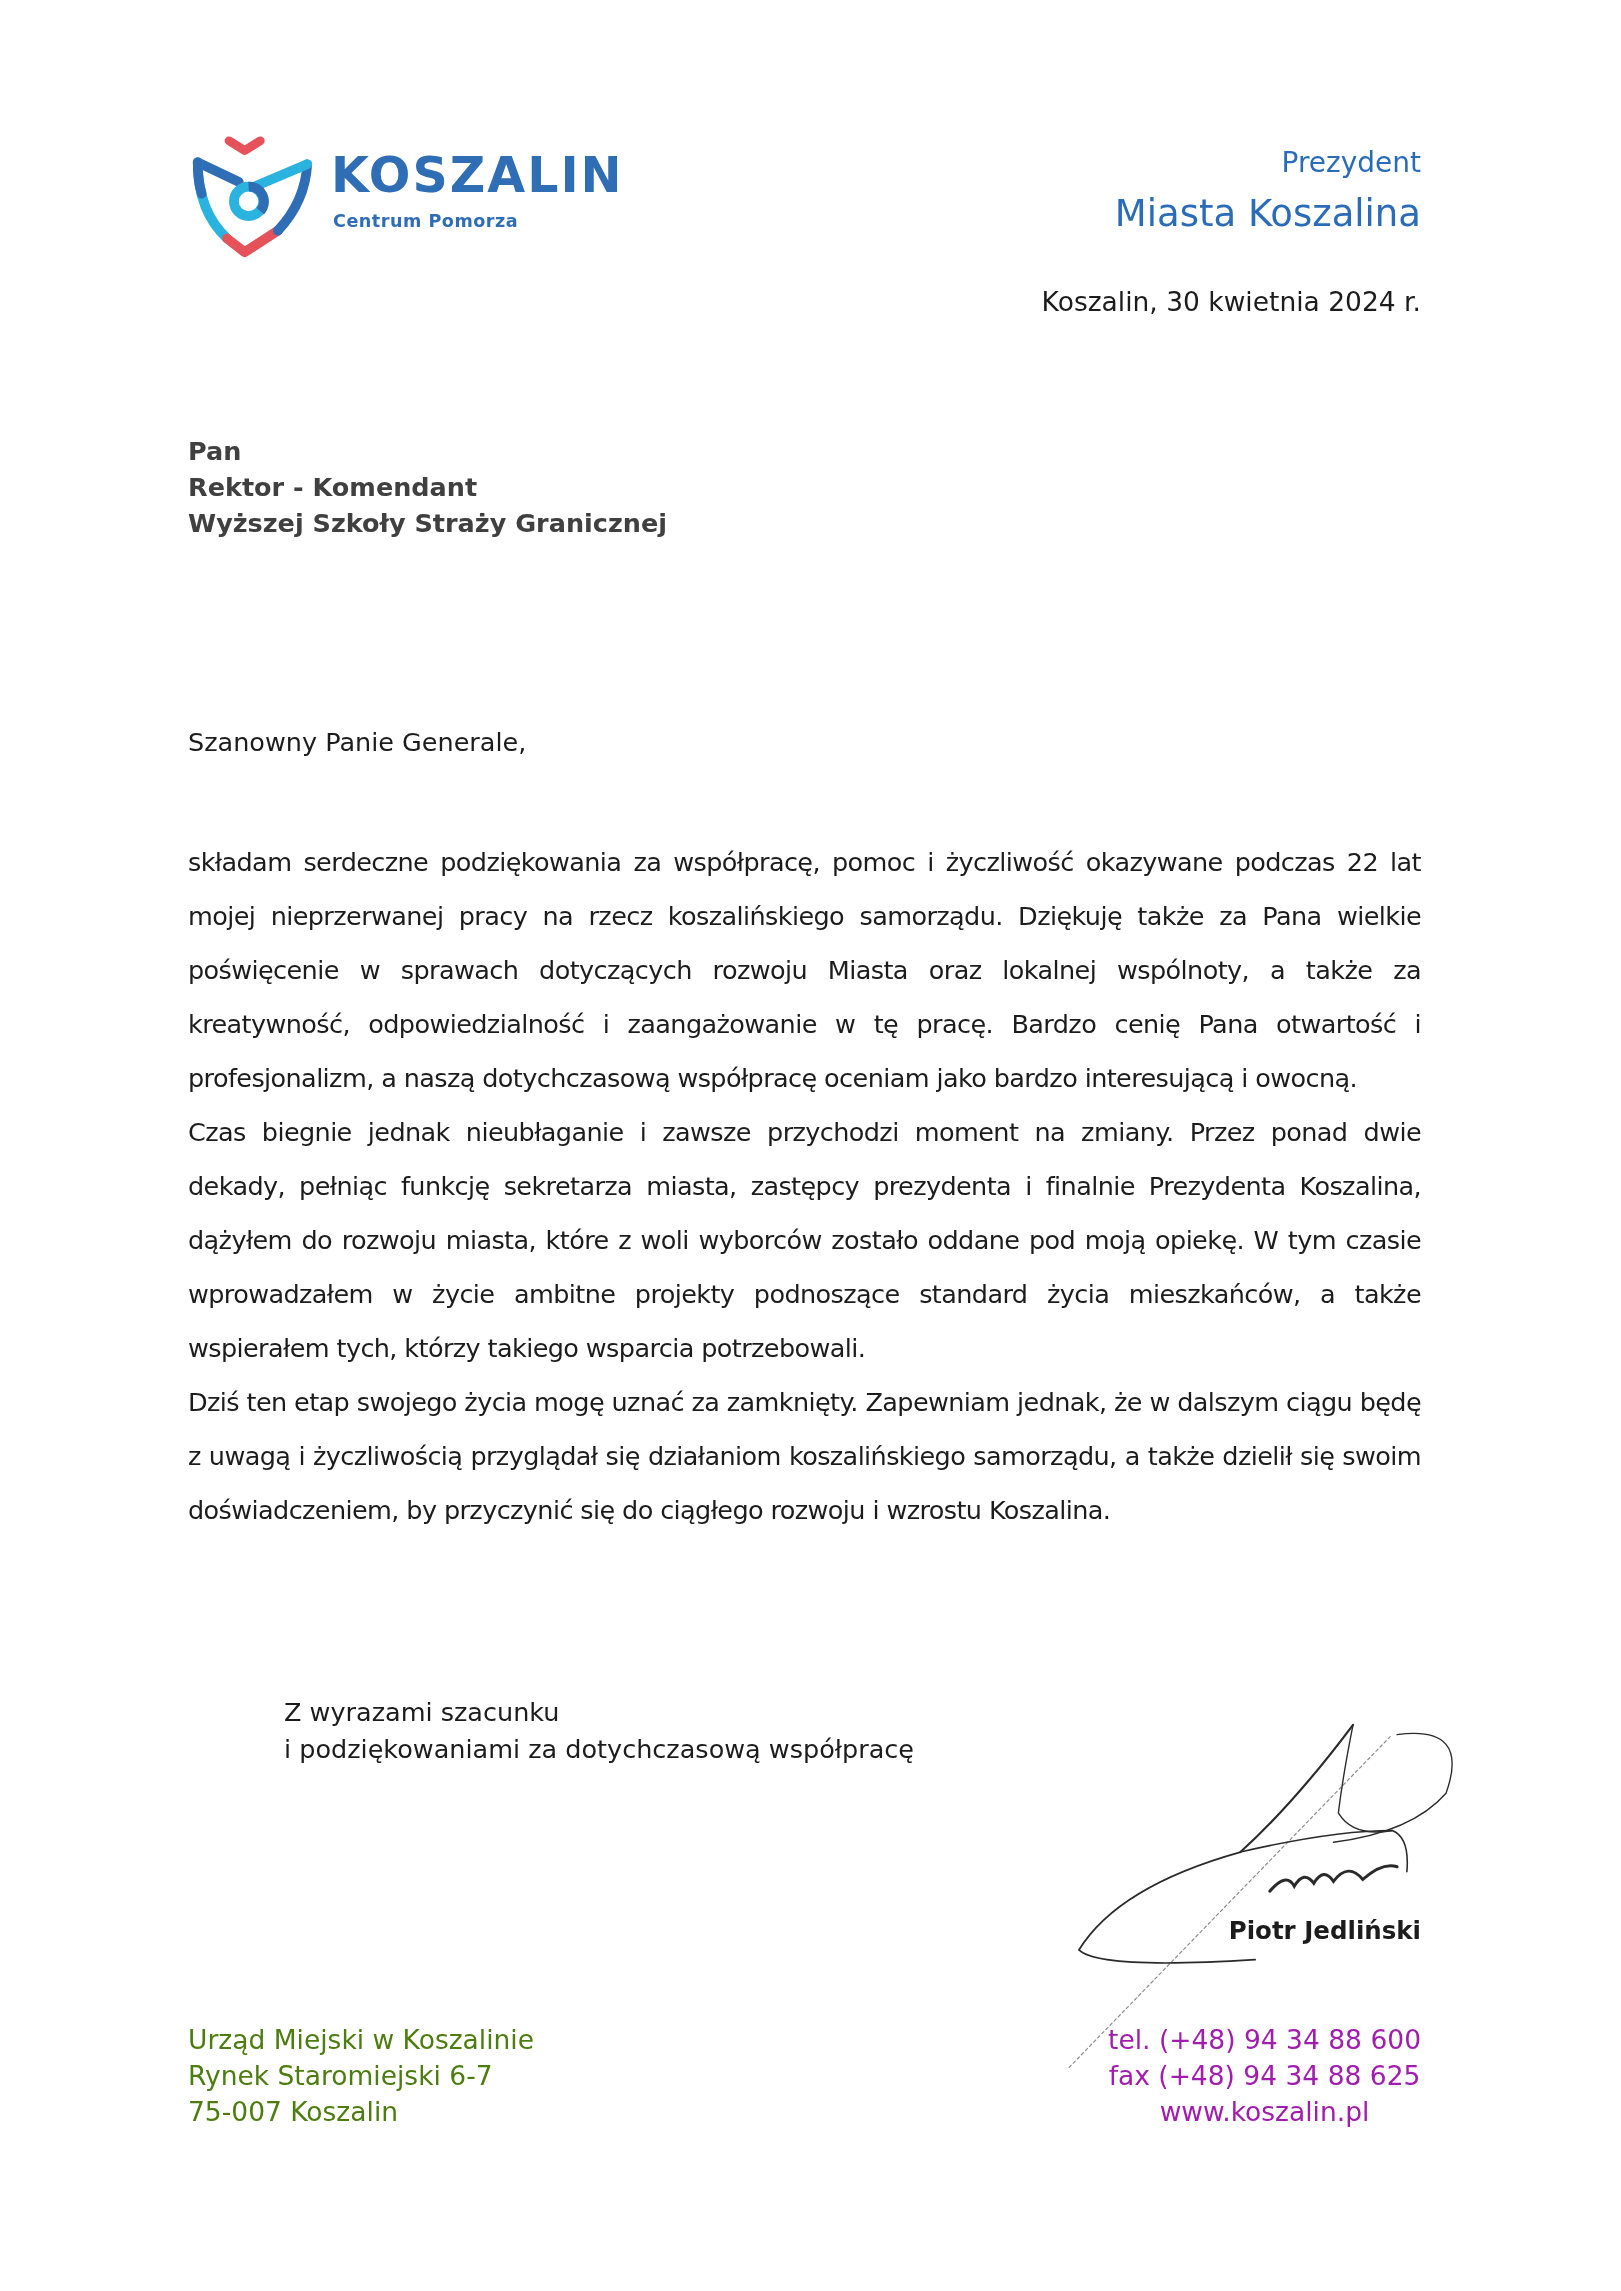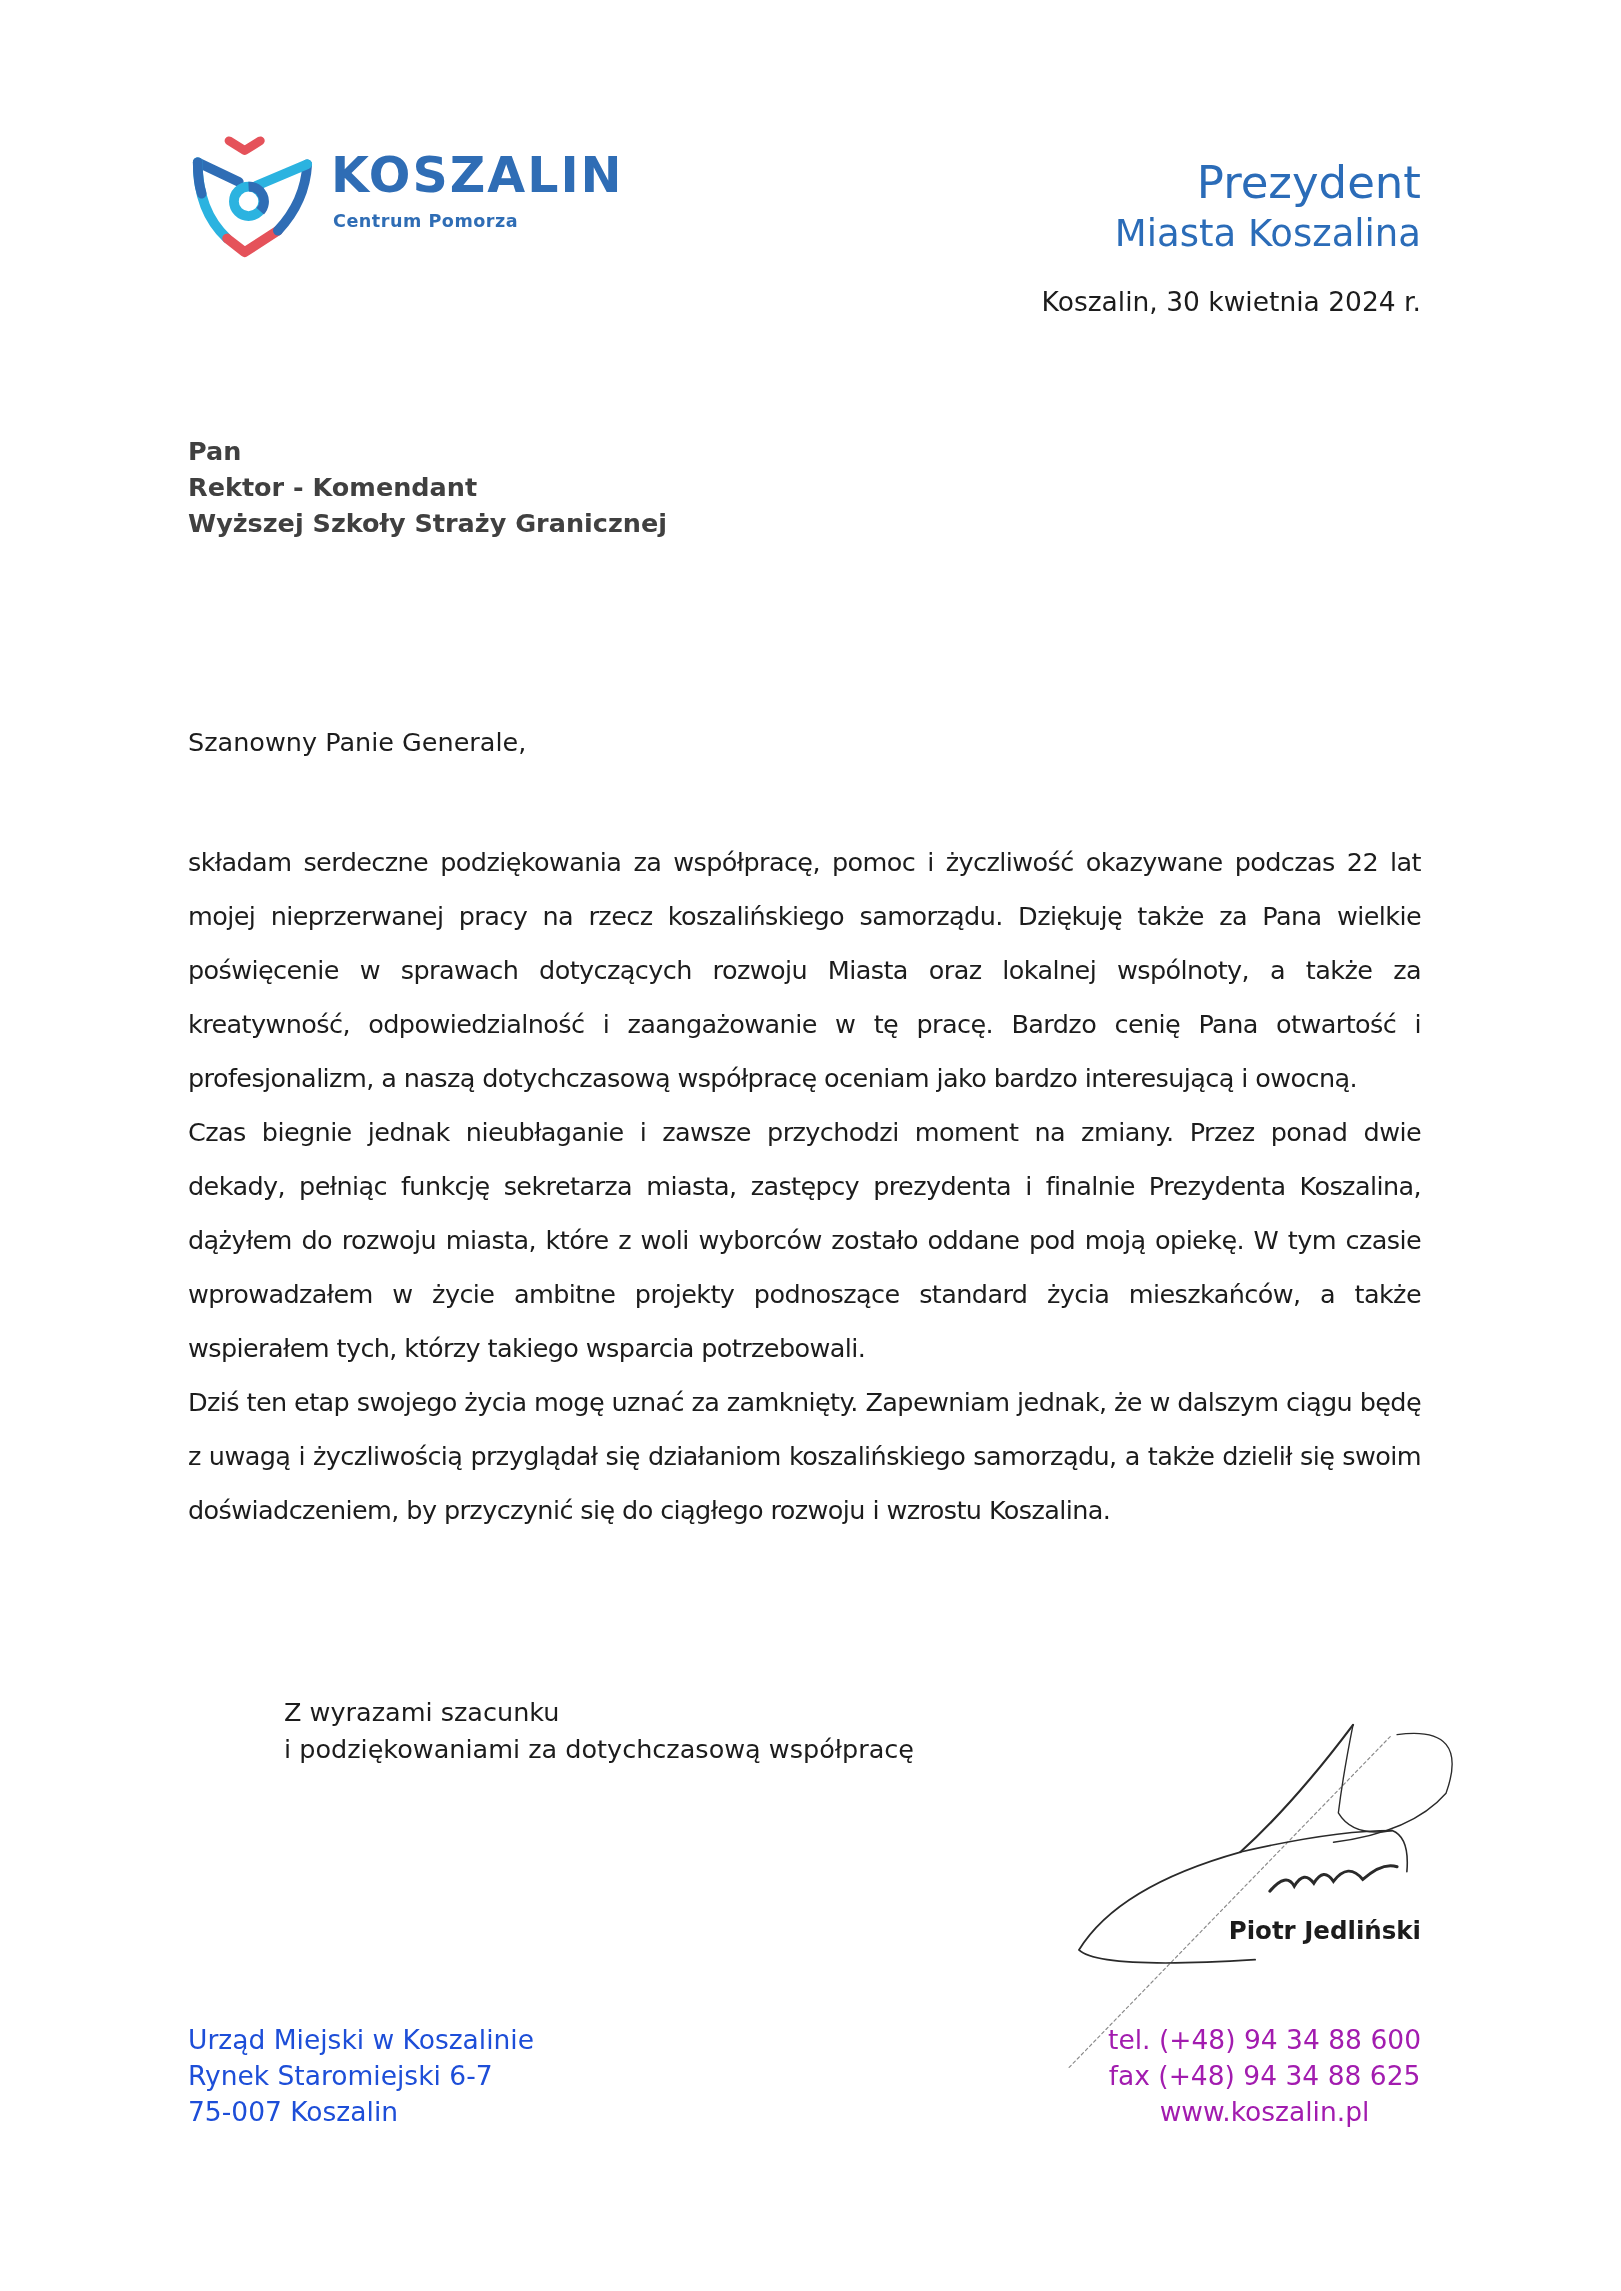--- a/index.html
+++ b/index.html
@@ -9,21 +9,21 @@
 
   
   #logo { left: 188px; top: 133px; width: 441px; height: 127px; }
   #logo-mark { position: absolute; left: 0; top: 0; width: 127px; height: 127px; }
   #logo-word { position: absolute; left: 143px; top: 17.6px; font-family: "DejaVu Sans", sans-serif;
                font-weight: bold; font-size: 49px; letter-spacing: 2px; color: #2f6db5; line-height: 1; }
   #logo-tag { position: absolute; left: 145px; top: 78px; font-size: 17.6px; font-weight: bold; color: #2f6db5; letter-spacing: 0.5px; }
 
   
   #hdr { right: 200px; top: 137px; text-align: right; color: #2b6cb8; }
-  #hdr-1 { font-size: 45px; line-height: 51px; margin-top: 20px; }
+  #hdr-1 { font-size: 28px; line-height: 51px; }
   #hdr-2 { font-size: 37px; line-height: 51px; }
   #date { right: 200px; top: 286px; font-size: 26.5px; color: #1c1c1c; }
 
   
   #recipient { left: 188px; top: 433px; font-weight: bold; font-size: 25.5px; line-height: 36px; color: #404040; }
 
   #salutation { left: 188px; top: 727px; font-size: 25.5px; }
 
   
   #body { left: 188px; top: 835px; width: 1233px; font-size: 25.5px; line-height: 54px;
@@ -31,21 +31,21 @@
   #body p { margin: 0; }
 
   
   #closing { left: 284px; top: 1694px; font-size: 25.5px; line-height: 37px; }
 
   
   #sig { left: 1059px; top: 1715px; width: 451px; height: 372px; }
   #signer { right: 200px; top: 1916px; font-size: 24.5px; font-weight: bold; }
 
   
-  #foot-left { left: 188px; top: 2022px; font-size: 26.5px; line-height: 36px; color: #1d4ed8; }
+  #foot-left { left: 188px; top: 2022px; font-size: 26.5px; line-height: 36px; color: #4d7c0f; }
   #foot-right { right: 200px; top: 2022px; font-size: 26.5px; line-height: 36px; color: #a21caf; text-align: center; }
   .line { display: block; white-space: nowrap; }
 </style>
 </head>
 <body>
 
 <div id="logo" class="abs">
   <svg id="logo-mark" viewBox="0 0 130 130">
 
     <path d="M42 8 L58 18 L74 8" fill="none" stroke="#e5525a" stroke-width="9" stroke-linecap="round" stroke-linejoin="round"></path>

